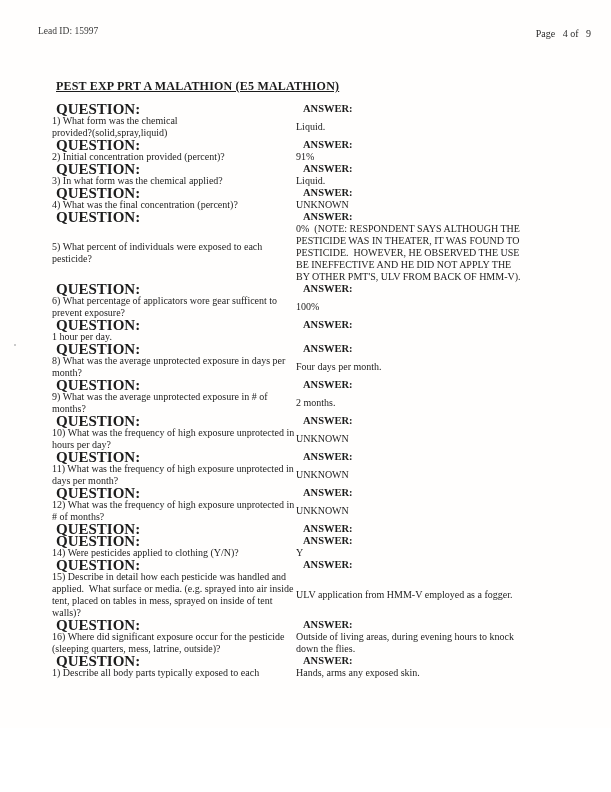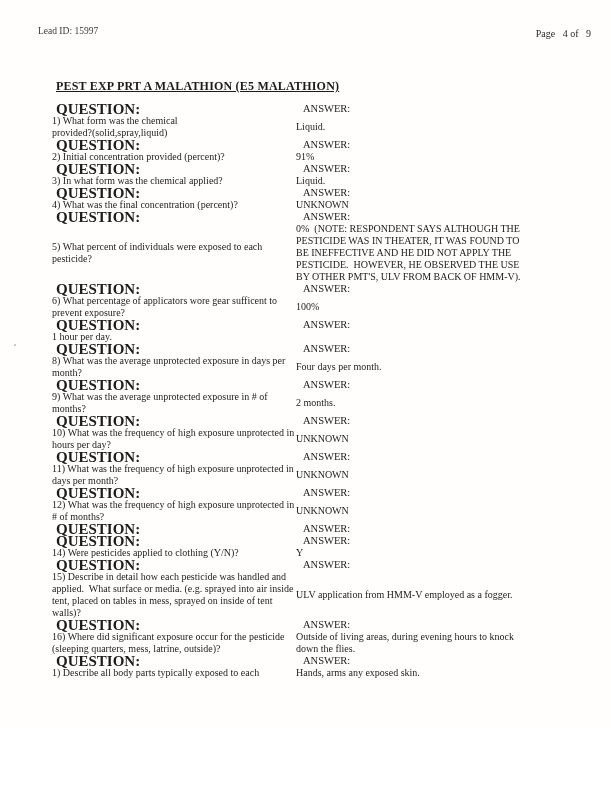--- a/index.html
+++ b/index.html
@@ -52,21 +52,21 @@
     width: 244px;
     box-sizing: border-box;
     padding-left: 4px;
     flex: none;
     font-weight: bold;
     font-size: 15px;
     white-space: pre;
   }
   .a-label {
     padding-left: 7px;
-    font-weight: normal;
+    font-weight: bold;
     font-size: 10.5px;
     white-space: pre;
   }
   .cols {
     display: flex;
     align-items: center;
   }
   .qcol {
     width: 244px;
     flex: none;
@@ -162,22 +162,22 @@
             <span class="a-label">ANSWER:</span>
           </div>
           <div class="cols">
             <div class="qcol">
               <div class="tline">5) What percent of individuals were exposed to each</div>
               <div class="tline">pesticide?</div>
             </div>
             <div class="acol">
               <div class="tline">0%  (NOTE: RESPONDENT SAYS ALTHOUGH THE</div>
               <div class="tline">PESTICIDE WAS IN THEATER, IT WAS FOUND TO</div>
+              <div class="tline">PESTICIDE.  HOWEVER, HE OBSERVED THE USE</div>
               <div class="tline">BE INEFFECTIVE AND HE DID NOT APPLY THE</div>
-              <div class="tline">PESTICIDE.  HOWEVER, HE OBSERVED THE USE</div>
               <div class="tline">BY OTHER PMT'S, ULV FROM BACK OF HMM-V).</div>
             </div>
           </div>
         </div>
         <div class="qa-row">
           <div class="label-line">
             <span class="q-label">QUESTION:</span>
             <span class="a-label">ANSWER:</span>
           </div>
           <div class="cols">

